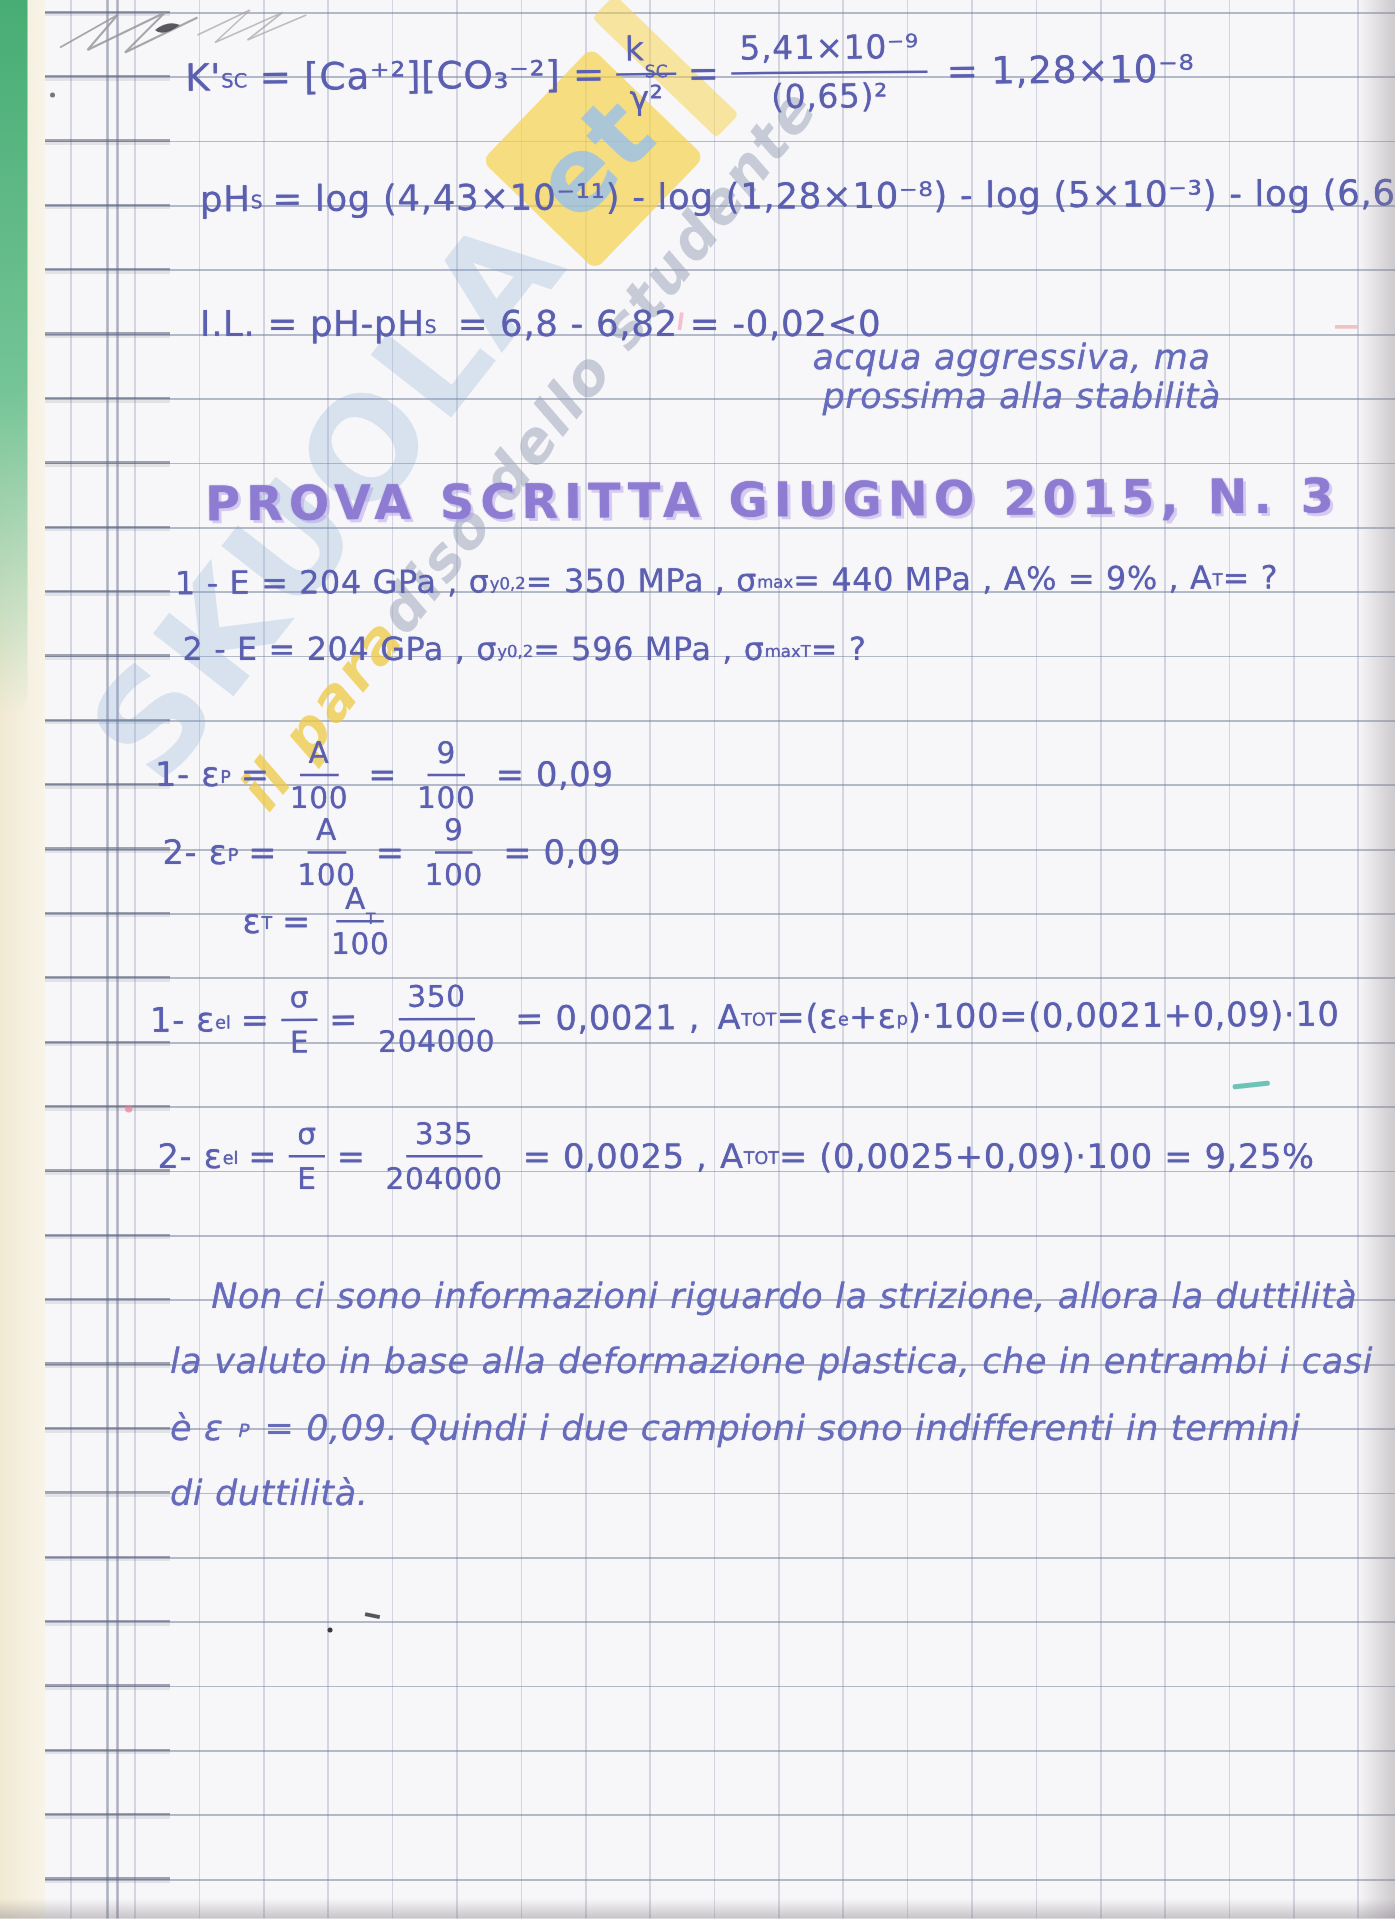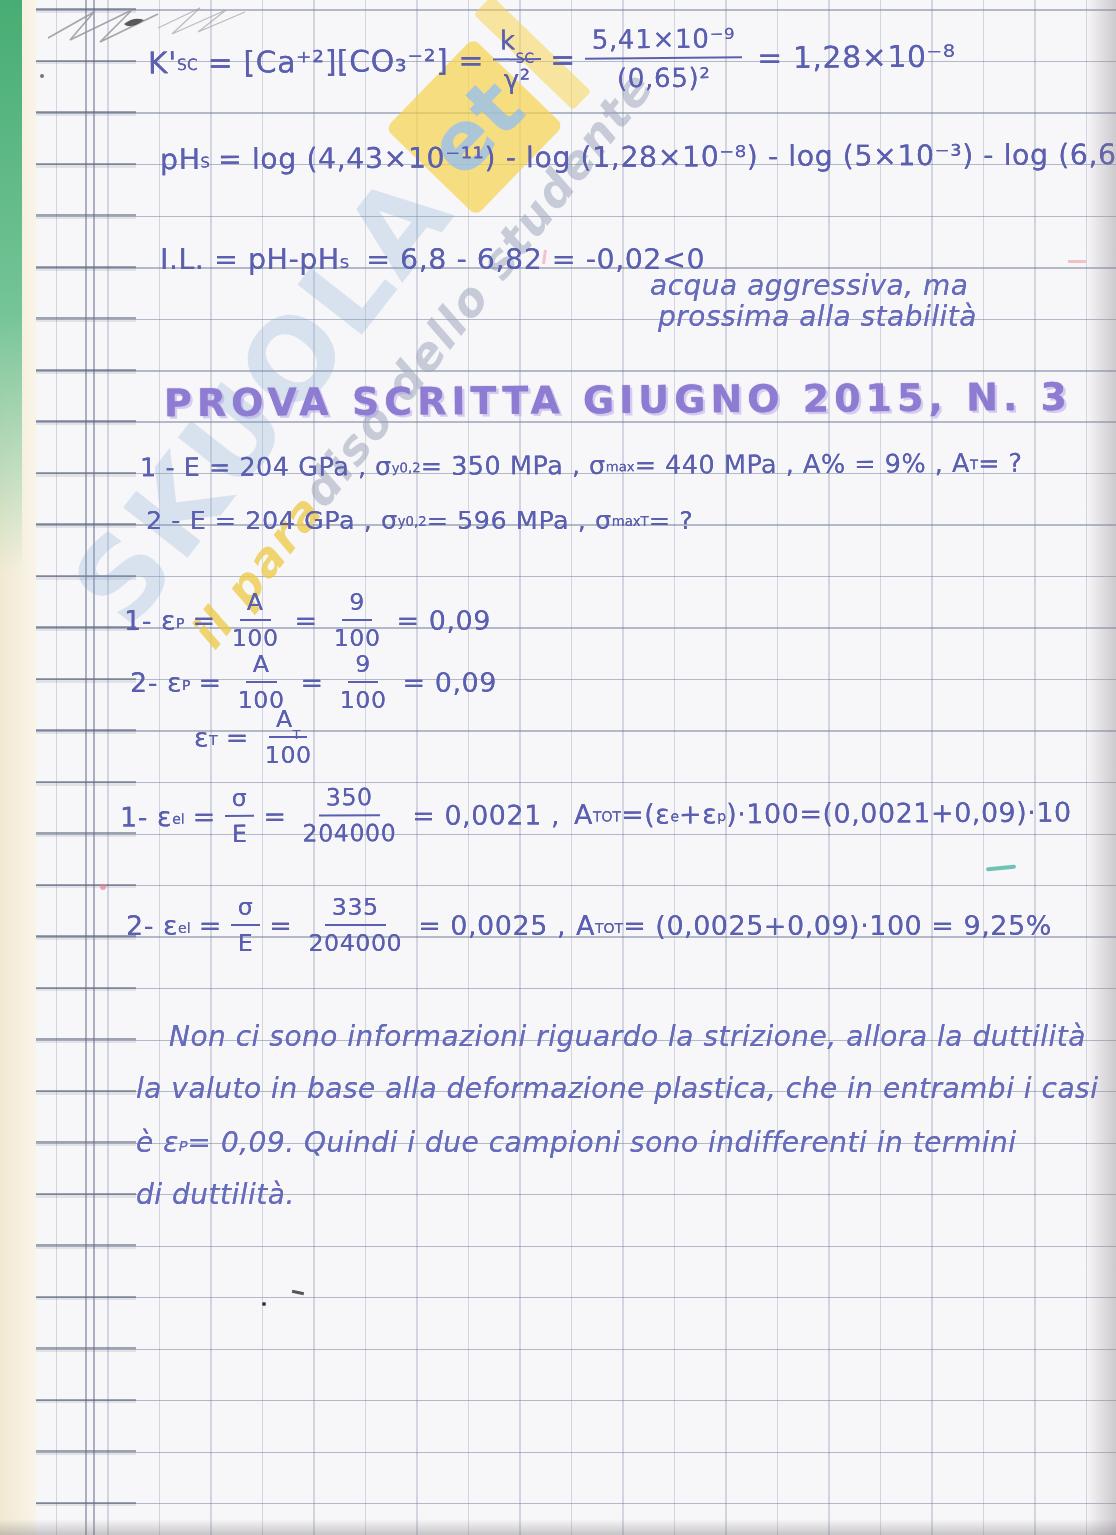--- a/index.html
+++ b/index.html
@@ -274,21 +274,21 @@
       <sub>TOT</sub>
       <span> = (0,0025+0,09)·100 = 9,25%</span>
   </div>
 
   <div class="hw prose" style="left:136px;top:1020px;font-size:28px;margin-left:33px;">
     <span>Non ci sono informazioni riguardo la strizione, allora la duttilità</span>
   </div>
   <div class="hw prose" style="left:136px;top:1072px;font-size:28px;">
     <span>la valuto in base alla deformazione plastica, che in entrambi i casi</span>
   </div>
-  <div class="hw prose" style="left:136px;top:1126px;font-size:28px;">
+  <div class="hw prose" style="left:136px;top:1126px;font-size:28px;gap:12px;">
     <span>è ε</span>
       <sub>P</sub>
       <span> = 0,09. Quindi i due campioni sono indifferenti in termini</span>
   </div>
   <div class="hw prose" style="left:136px;top:1178px;font-size:28px;">
     <span>di duttilità.</span>
   </div>
 
   <div class="mark" style="left:986px;top:866px;width:30px;height:4px;background:#3fb3a0;opacity:.75;border-radius:2px;transform:rotate(-6deg);"></div>
   <div class="mark" style="left:543px;top:250px;width:3px;height:14px;background:#f2aac0;opacity:.7;transform:rotate(8deg);"></div>

